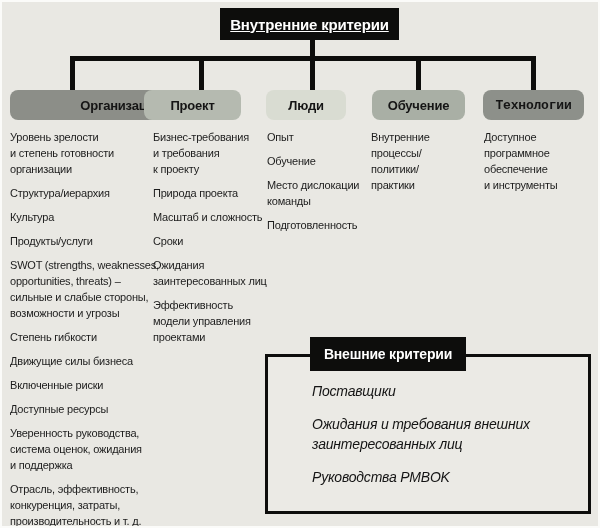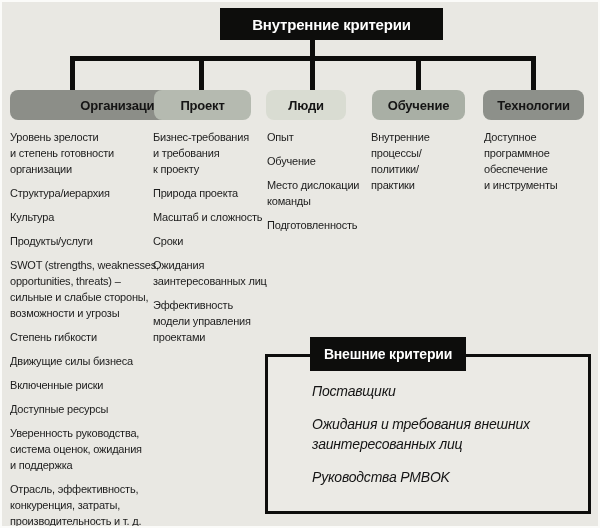--- a/index.html
+++ b/index.html
@@ -5,39 +5,39 @@
   html,body{margin:0;padding:0;background:#ffffff;}
   #stage{
     position:relative;width:600px;height:528px;
     background:#e9e8e3;
     border:2px solid #fbfbf9;box-sizing:border-box;
     font-family:"Liberation Sans","DejaVu Sans",sans-serif;
     color:#1a1a1a;overflow:hidden;
   }
   
   .title-box{
-    position:absolute;left:218px;top:6px;width:223px;height:32px;
+    position:absolute;left:218px;top:6px;width:179px;height:32px;
     background:#0d0d0c;color:#ffffff;
     display:flex;align-items:center;justify-content:center;
-    font-size:15px;font-weight:bold;letter-spacing:-0.2px;
+    font-size:15px;font-weight:bold;letter-spacing:-0.2px;text-decoration:underline;
   }
   
   .line{position:absolute;background:#0d0d0c;}
   .trunk{left:308px;top:38px;width:5px;height:19px;}
   .hbar{left:68px;top:54px;width:466px;height:5px;}
   .drop{top:57px;width:5px;height:33px;}
   .d0{left:68px;} .d1{left:197px;} .d2{left:308px;} .d3{left:414px;} .d4{left:529px;}
   
   .cat{
     position:absolute;top:88px;height:30px;border-radius:8px;
     display:flex;align-items:center;justify-content:center;
     font-size:13px;font-weight:bold;color:#151515;letter-spacing:-0.2px;
   }
   .c0{left:8px;width:126px;padding-left:48px;}
-  .c1{left:152px;width:97px;}
+  .c1{left:142px;width:97px;}
   .c2{left:264px;width:80px;}
   .c3{left:370px;width:93px;}
   .c4{left:481px;width:101px;}
   
   .col{position:absolute;top:127px;}
   .col0{left:8px;width:140px;}
   .col1{left:151px;width:112px;}
   .col2{left:265px;width:100px;}
   .col3{left:369px;width:100px;}
   .col4{left:482px;width:110px;}
@@ -74,21 +74,21 @@
   <div class="line drop d0"></div>
   <div class="line drop d1"></div>
   <div class="line drop d2"></div>
   <div class="line drop d3"></div>
   <div class="line drop d4"></div>
 
   <div class="cat c0" style="background: rgb(140, 142, 136);">Организация</div>
   <div class="cat c1" style="background: rgb(181, 186, 176);">Проект</div>
   <div class="cat c2" style="background: rgb(217, 220, 210);">Люди</div>
   <div class="cat c3" style="background: rgb(169, 175, 165);">Обучение</div>
-  <div class="cat c4" style="background: rgb(141, 144, 138);">Технологии</div>
+  <div class="cat c4" style="background: rgb(141, 144, 138); font-family: Liberation Mono, monospace;">Технологии</div>
 
   <div class="col col0">
     <div class="item">Уровень зрелости
 и степень готовности
 организации</div>
     <div class="item">Структура/иерархия</div>
     <div class="item">Культура</div>
     <div class="item">Продукты/услуги</div>
     <div class="item">SWOT (strengths, weaknesses,
 opportunities, threats) –

